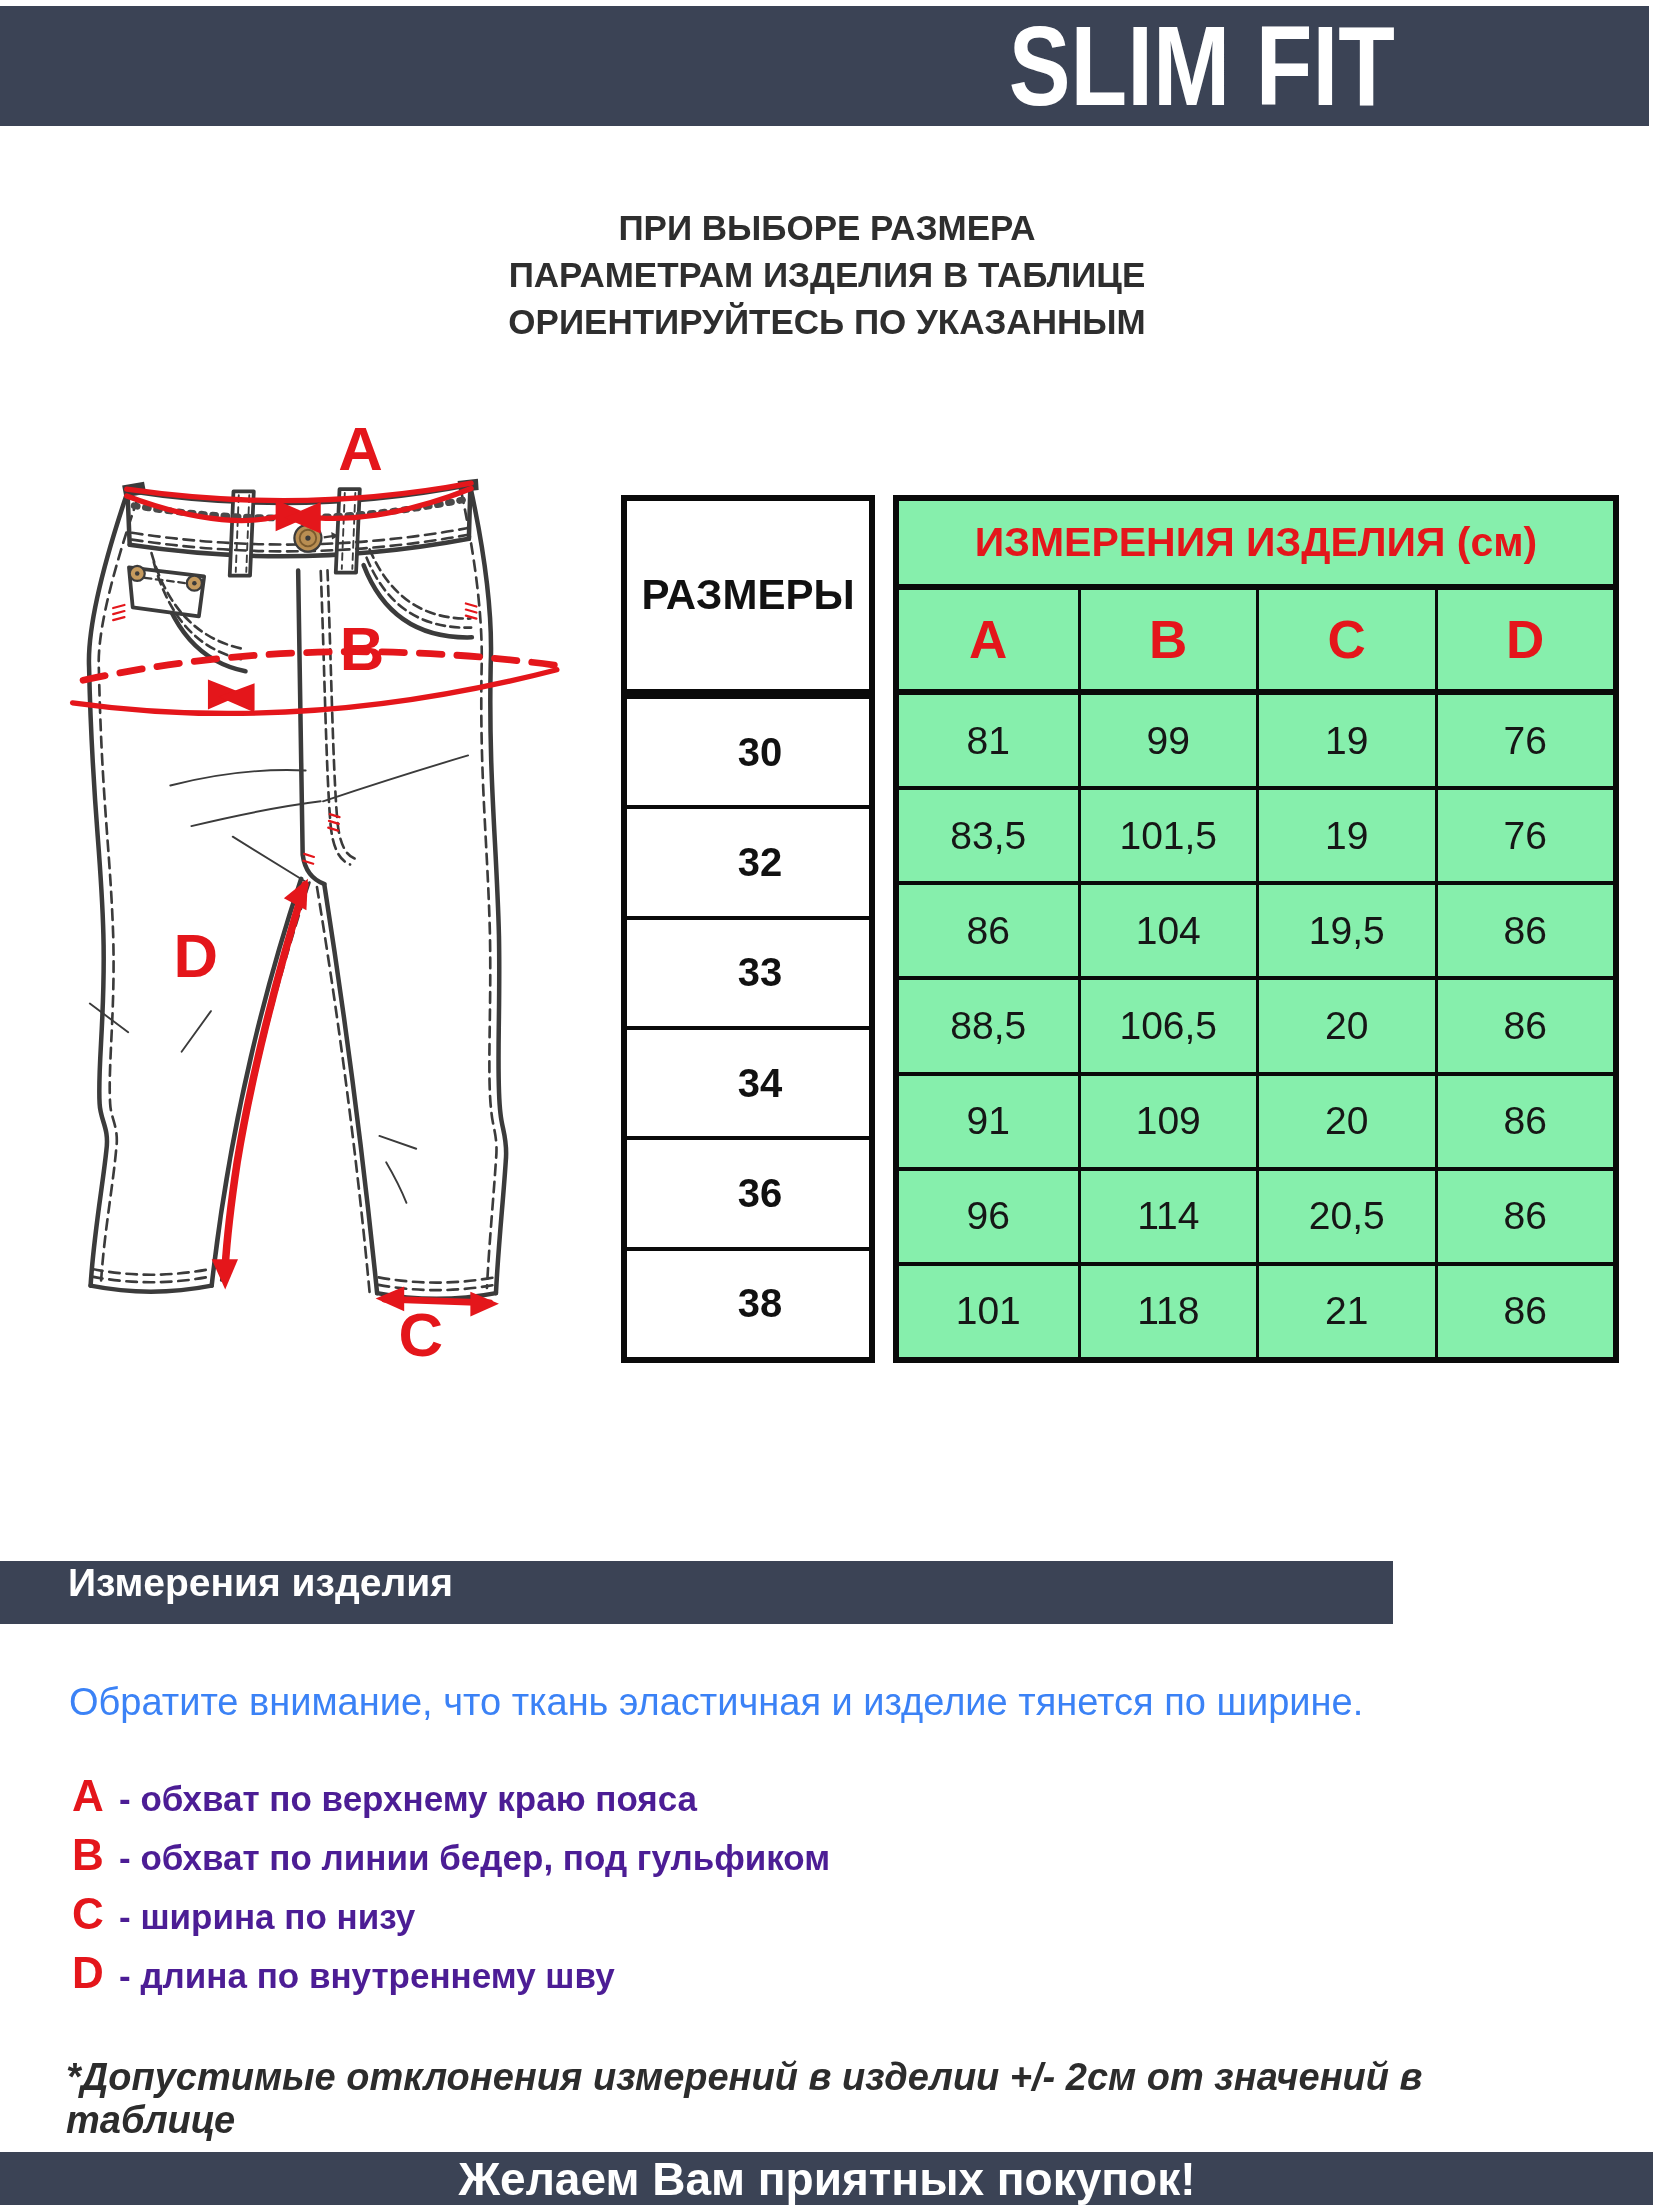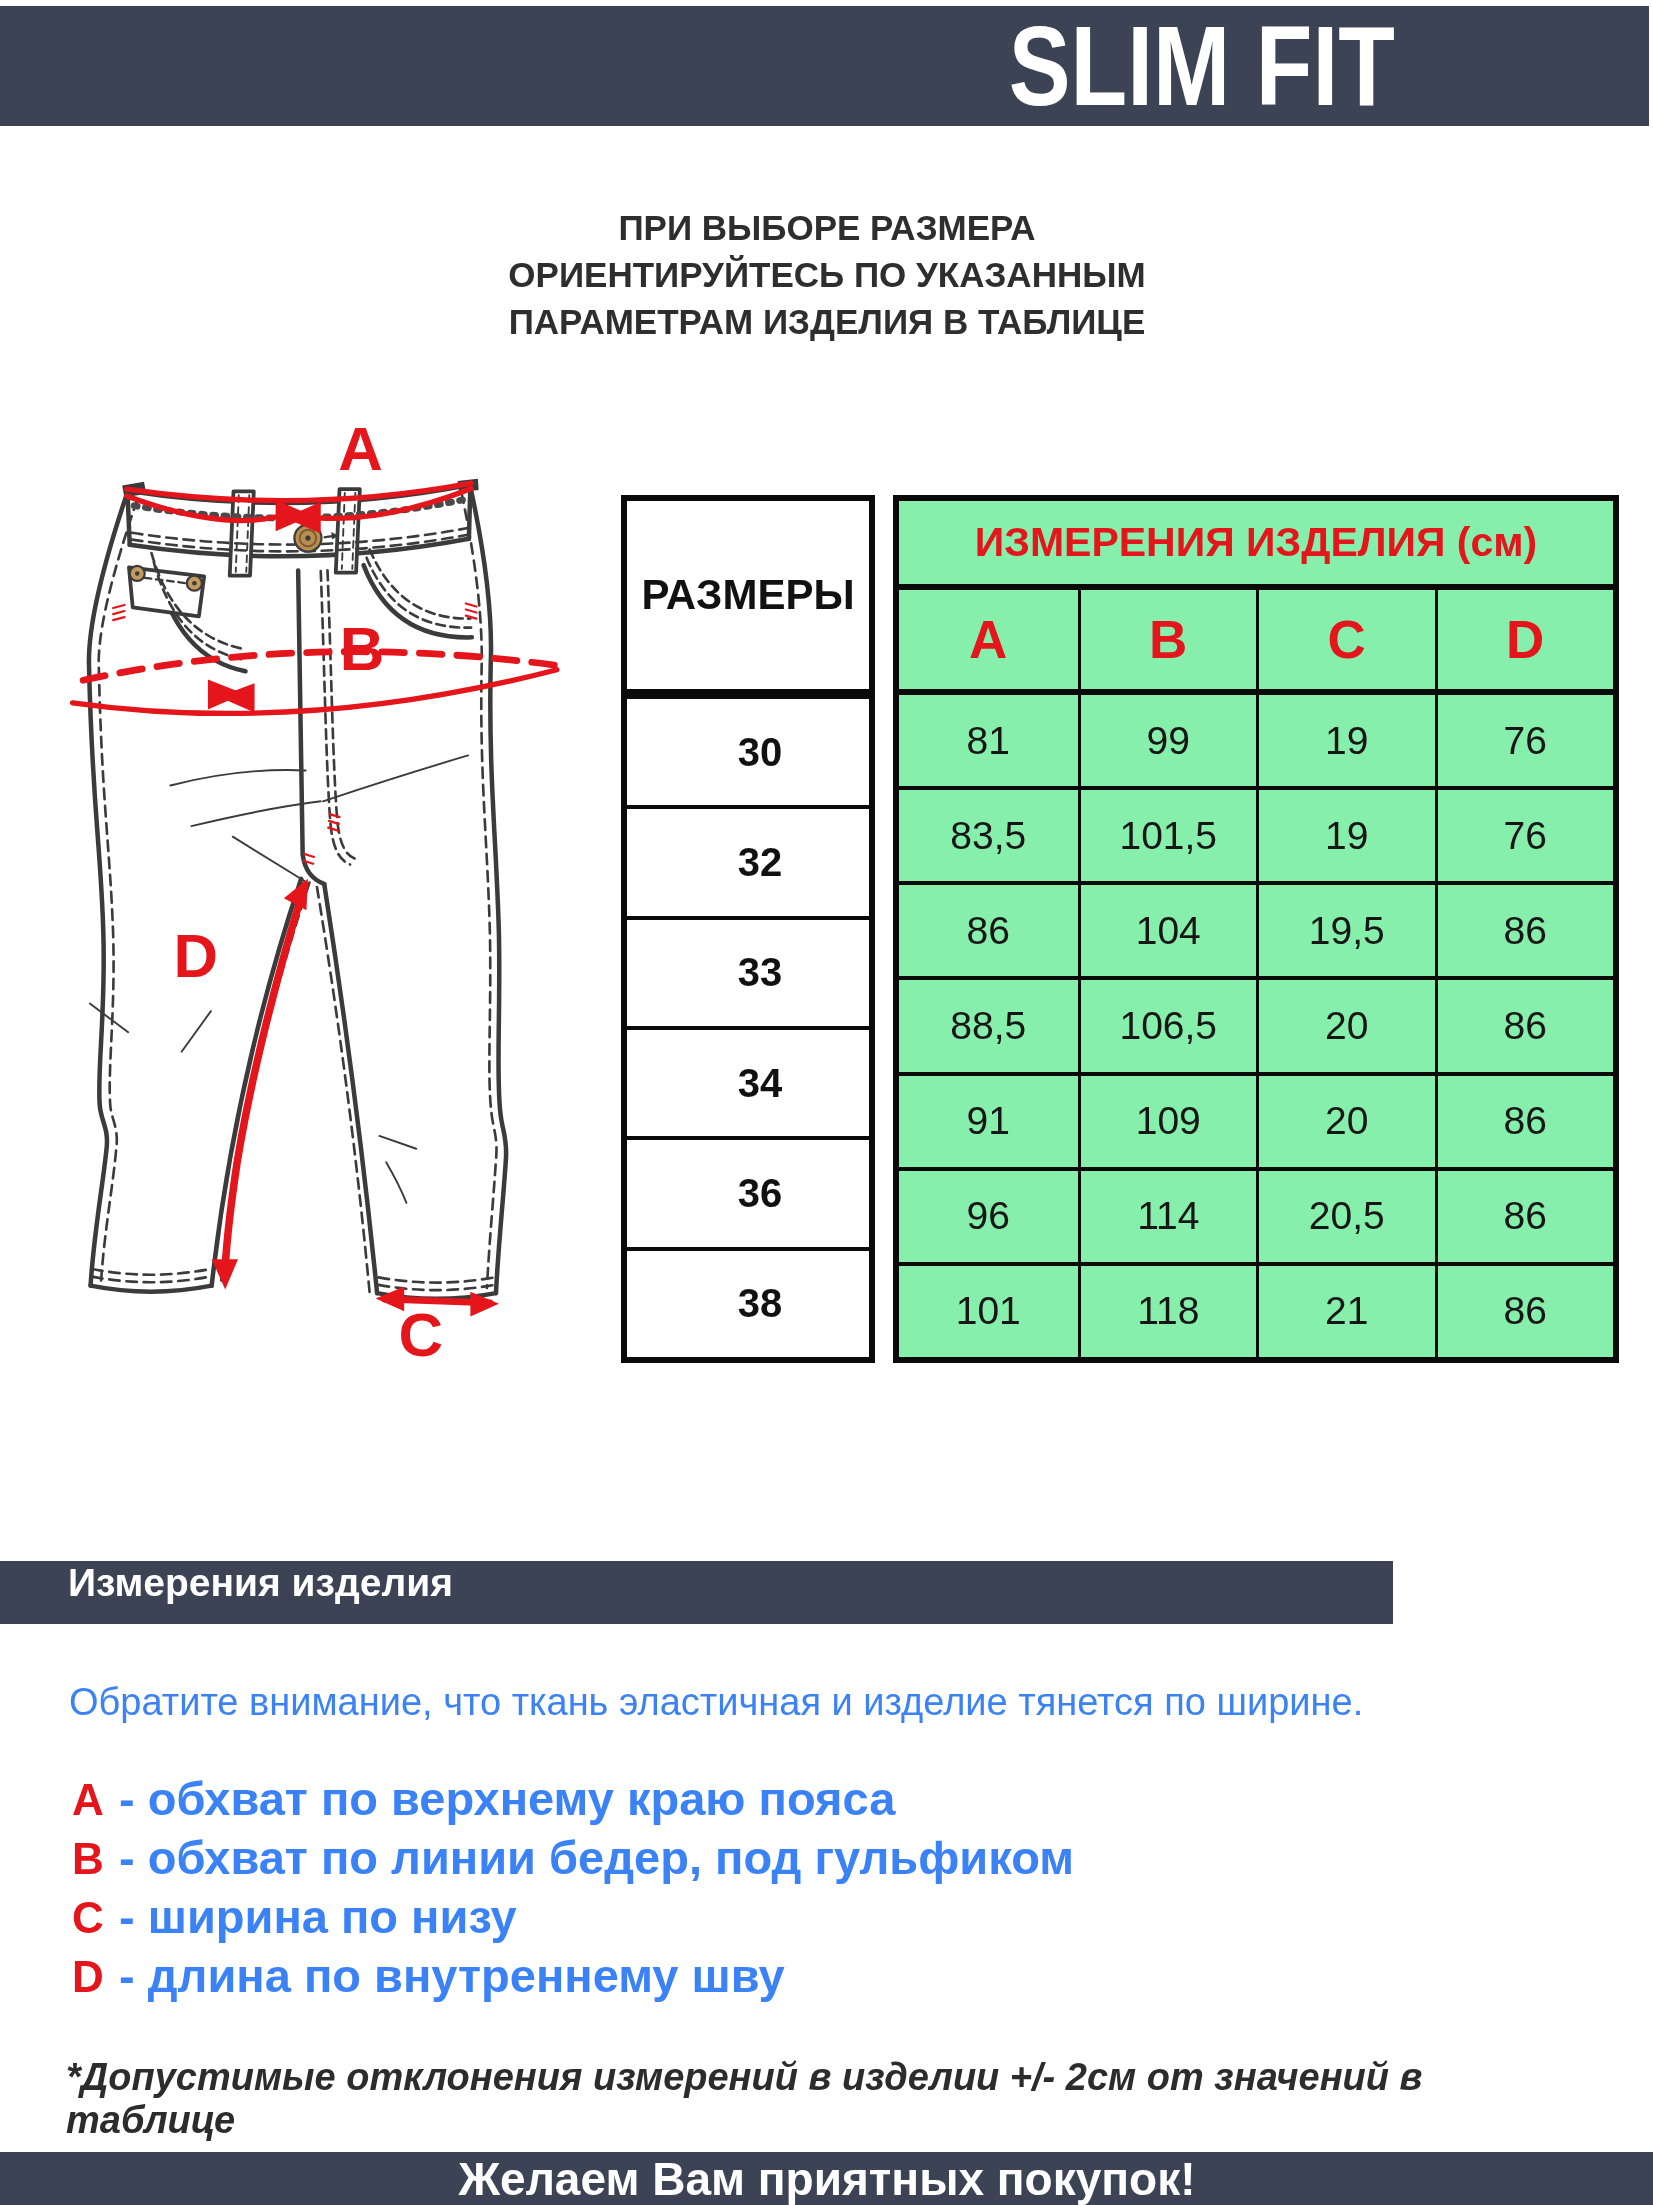--- a/index.html
+++ b/index.html
@@ -76,21 +76,21 @@
     display:flex;align-items:flex-start;
   }
   .meas-bar span{color:#fff;font-size:39px;font-weight:bold;margin-left:68px;}
   .note{
     position:absolute;left:69px;top:1681px;margin:0;width:1503px;
     font-size:38px;color:#3b82f6;
   }
   .legend{position:absolute;left:72px;top:1771px;}
   .legend-row{display:flex;align-items:baseline;height:59px;}
   .legend-letter{color:var(--red);font-size:44px;font-weight:bold;min-width:47px;}
-  .legend-text{color:#3b82f6;font-size:47px;font-weight:bold;}
+  .legend-text{color:#4c1d95;font-size:35px;font-weight:bold;}
   .disclaimer{
     position:absolute;left:66px;top:2056px;margin:0;width:1533px;
     font-size:38px;font-weight:bold;font-style:italic;color:#2c2c2c;
   }
   
   .bottombar{
     position:absolute;left:0;top:2152px;width:1654px;height:53px;background:var(--navy);
     display:flex;align-items:center;justify-content:center;
   }
   .bottombar span{color:#fff;font-size:46px;font-weight:bold;}
@@ -99,22 +99,22 @@
 <body>
 
 <div class="canvas">
 
   <header class="topbar">
     <div class="topbar-title">SLIM FIT</div>
   </header>
 
   <div class="intro">
     <div>ПРИ ВЫБОРЕ РАЗМЕРА</div>
+    <div>ПАРАМЕТРАМ ИЗДЕЛИЯ В ТАБЛИЦЕ</div>
     <div>ОРИЕНТИРУЙТЕСЬ ПО УКАЗАННЫМ</div>
-    <div>ПАРАМЕТРАМ ИЗДЕЛИЯ В ТАБЛИЦЕ</div>
   </div>
 
   <svg class="jeans" viewBox="0 0 730 1460">
 
     <g stroke="#3b3b3b" fill="none" stroke-width="6" stroke-linecap="round" stroke-linejoin="round">
 
       <path d="M 95 100 Q 325 136 551 92"></path>
       <path d="M 98 172 Q 325 206 549 164"></path>
       <path d="M 95 100 L 98 172"></path>
       <path d="M 551 92 L 549 164"></path>

